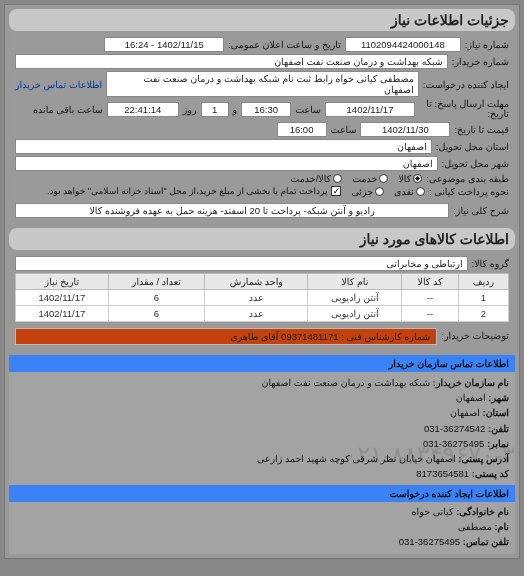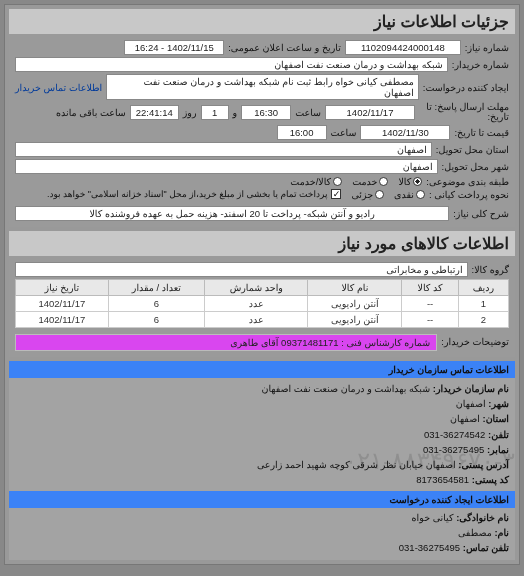--- a/index.html
+++ b/index.html
@@ -16,23 +16,24 @@
     background: #999;
     margin: 4px;
     padding: 4px;
     border: 1px solid #777;
   }
   .section-title {
     background: #c8c8c8;
     color: #222;
     font-weight: bold;
     padding: 3px 6px;
-    font-size: 16px;
+    font-size: 14px;
     text-align: right;
     margin-bottom: 0;
+    border-radius: 8px;
   }
   .content {
     background: #9a9a9a;
     padding: 4px 6px;
   }
   .row {
     display: flex;
     flex-direction: row;
     align-items: center;
     gap: 4px;
@@ -97,21 +98,21 @@
     padding: 2px 4px;
     text-align: center;
   }
   table.items td {
     border: 1px solid #ccc;
     padding: 2px 4px;
     text-align: center;
     color: #333;
   }
   .note-bar {
-    background: #d946ef;
+    background: #c2410c;
     border:1px solid #bbb;
     font-size: 9.5px;
     padding: 2px 6px;
     color:#222;
     margin-top: 2px;
   }
   .contact-block {
     background: #a3a3a3;
     color: #111;
     font-size: 9.5px;
@@ -138,21 +139,21 @@
 <body>
 
 <div class="panel">
   <div class="section-title">جزئیات اطلاعات نیاز</div>
 
   <div class="content">
     <div class="row">
       <span class="label">شماره نیاز:</span>
       <span class="field" style="width:116px">1102094424000148</span>
       <span class="label">تاریخ و ساعت اعلان عمومی:</span>
-      <span class="field" style="width:100px">1402/11/15 - 16:24</span>
+      <span class="field" style="width:120px">1402/11/15 - 16:24</span>
     </div>
 
     <div class="row">
       <span class="label">شماره خریدار:</span>
       <span class="field field-wide">شبکه بهداشت و درمان صنعت نفت اصفهان</span>
     </div>
 
     <div class="row">
       <span class="label">ایجاد کننده درخواست:</span>
       <span class="field field-wide">مصطفی کیانی خواه رابط ثبت نام شبکه بهداشت و درمان صنعت نفت اصفهان</span>
@@ -160,21 +161,21 @@
     </div>
 
     <div class="row">
       <span class="label" style="max-width:90px;white-space:normal;line-height:1.1">مهلت ارسال پاسخ: تا تاریخ:</span>
       <span class="field field-med">1402/11/17</span>
       <span class="label">ساعت</span>
       <span class="field field-sm">16:30</span>
       <span class="label">و</span>
       <span class="field field-xs">1</span>
       <span class="label">روز</span>
-      <span class="field" style="width:49px">22:41:14</span>
+      <span class="field" style="width:72px">22:41:14</span>
       <span class="label">ساعت باقی مانده</span>
     </div>
 
     <div class="row">
       <span class="label">قیمت تا تاریخ:</span>
       <span class="field field-med">1402/11/30</span>
       <span class="label">ساعت</span>
       <span class="field field-sm">16:00</span>
     </div>
 

